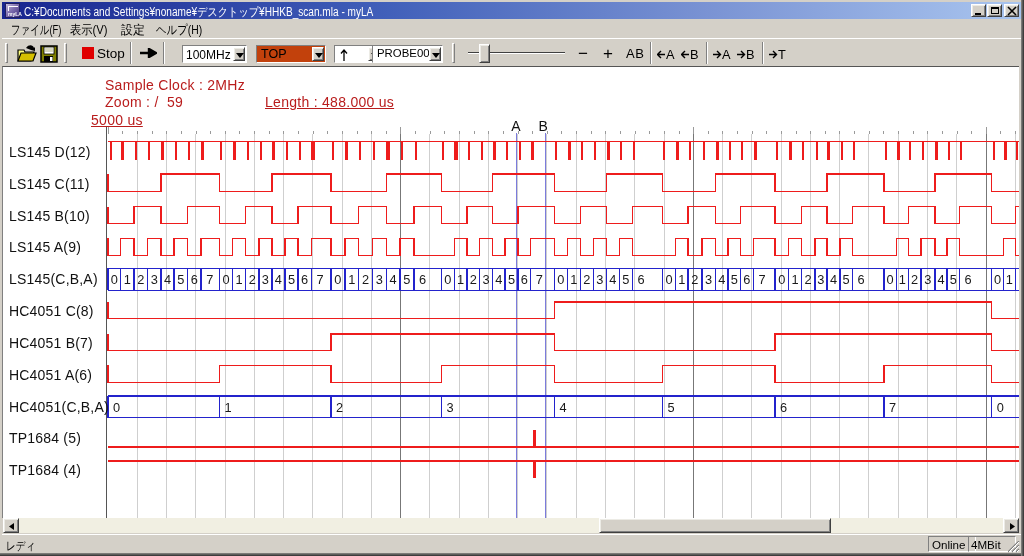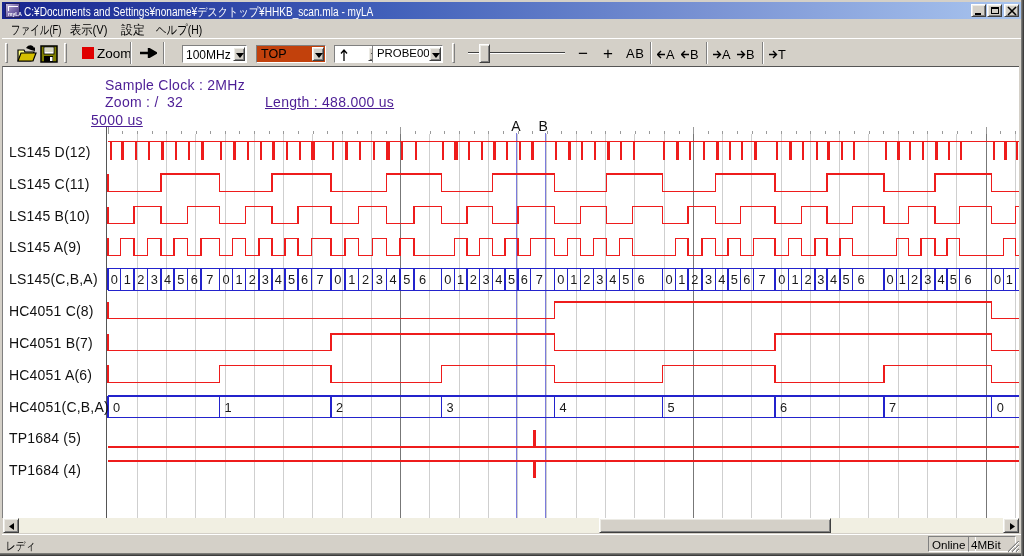--- a/index.html
+++ b/index.html
@@ -2,21 +2,21 @@
 <html><head><meta charset="utf-8"><style>
 * { margin:0; padding:0; box-sizing:border-box; }
 body { font-family:"Liberation Sans", sans-serif; }
 #win { position:relative; width:1024px; height:556px; background:#d4d0c8; overflow:hidden; }
 .abs { position:absolute; }
 .btn3d { background:#d4d0c8; border:1px solid; border-color:#ffffff #404040 #404040 #ffffff;
   box-shadow: inset 1px 1px 0 #ecebe5, inset -1px -1px 0 #808080; }
 .sunken { border:1px solid; border-color:#808080 #ffffff #ffffff #808080;padding-left:46px; }
 .sep { width:1px; background:#808080; box-shadow:1px 0 0 #ffffff; }
 .tbtxt { position:absolute; top:46px; font-size:13px; color:#000; }
-.info { position:absolute; font-size:14px; letter-spacing:0.28px; color:#4c1d95; white-space:pre; }
+.info { position:absolute; font-size:14px; letter-spacing:0.28px; color:#b91c1c; white-space:pre; }
 </style></head><body>
 <div id="win">
 
  <div class="abs" style="left:2px;top:2px;width:1019px;height:17px;background:linear-gradient(90deg,#18258f 0%,#4160ba 38%,#7b94d4 70%,#a9c5ef 100%);"></div>
  <div class="abs" style="left:5px;top:3px;width:15px;height:15px;background:linear-gradient(135deg,#c8c0e0 0%,#8070b0 45%,#403080 100%);border:1px solid #202060;">
    <div class="abs" style="left:2px;top:8px;width:10px;height:4px;font-size:5px;line-height:4px;color:#fff;font-weight:bold;">myLA</div>
    <div class="abs" style="left:2px;top:2px;width:10px;height:5px;border-left:1px solid #fff;border-top:1px solid #fff;"></div>
  </div>
  <div class="abs" style="left:24px;top:4px;font-size:12px;color:#ffffff;white-space:nowrap;transform:scaleX(0.84);transform-origin:left center;">C:¥Documents and Settings¥noname¥デスクトップ¥HHKB_scan.mla - myLA</div>
  <div class="abs btn3d" style="left:971px;top:4px;width:15px;height:13px;">
@@ -48,21 +48,21 @@
 
  <svg class="abs" style="left:40px;top:45px" width="18" height="18" viewBox="0 0 18 18">
    <rect x="1" y="1" width="16" height="16" fill="#808000" stroke="#000" stroke-width="1.5"></rect>
    <rect x="4" y="2" width="10" height="7" fill="#fff" stroke="#000" stroke-width="0.8"></rect>
    <path d="M5,4 H13 M5,6 H13" stroke="#b0b080" stroke-width="1"></path>
    <rect x="4" y="11" width="9" height="6" fill="#000"></rect>
    <rect x="10" y="12" width="2.5" height="4" fill="#fff"></rect>
  </svg>
  <div class="abs" style="left:64px;top:43px;width:3px;height:20px;border:1px solid;border-color:#ffffff #808080 #808080 #ffffff;"></div>
  <div class="abs" style="left:82px;top:47px;width:12px;height:12px;background:#e00000;"></div>
- <div class="tbtxt" style="left:97px;font-size:13.5px;">Zoom</div>
+ <div class="tbtxt" style="left:97px;font-size:13.5px;">Stop</div>
  <div class="abs sep" style="left:130px;top:42px;height:22px;"></div>
  <svg class="abs" style="left:140px;top:48px" width="17" height="10" viewBox="0 0 17 10">
    <path d="M0,5 H10 M9,1 L16,5 L9,9 Z" stroke="#000" stroke-width="2.4" fill="#000"></path>
  </svg>
  <div class="abs sep" style="left:163px;top:42px;height:22px;"></div>
 
  <div class="abs sunken" style="left:182px;top:45px;width:65px;height:18px;background:#fff;">
    <div class="abs" style="left:3px;top:2px;font-size:12px;">100MHz</div>
    <div class="abs btn3d" style="right:1px;top:1px;width:12px;height:14px;">
         <svg class="abs" style="left:2px;top:5px" width="8" height="5">
@@ -132,21 +132,21 @@
  <div class="abs sep" style="left:762px;top:42px;height:22px;"></div>
  <div class="abs" style="left:769px;top:47px;width:18px;height:14px;">
       <svg class="abs" style="left:0;top:3px" width="9" height="9" viewBox="0 0 9 9">
         <path d="M0,4.5 H7 M4,1 L7.5,4.5 L4,8" stroke="#000" stroke-width="1.4" fill="none"></path>
       </svg>
       <span class="abs" style="left:9px;top:0;font-size:12.8px;">T</span>
     </div>
 
  <div class="abs" style="left:2px;top:66px;width:1017px;height:452px;background:#ffffff;border-left:1px solid #808080;border-top:1px solid #555555;"></div>
  <div class="info" style="left:105px;top:77px;">Sample Clock : 2MHz</div>
- <div class="info" style="left:105px;top:94px;">Zoom : /  32</div>
+ <div class="info" style="left:105px;top:94px;">Zoom : /  59</div>
  <div class="info" style="left:265px;top:94px;text-decoration:underline;">Length : 488.000 us</div>
  <div class="info" style="left:91px;top:112px;text-decoration:underline;">5000 us</div>
  <svg style="position:absolute;left:3px;top:66px" width="1016" height="452" viewBox="3 66 1016 452" shape-rendering="crispEdges" text-rendering="optimizeLegibility">
 <path d="M137.2,134 V517.5 M166.4,134 V517.5 M195.7,134 V517.5 M225.0,134 V517.5 M254.3,134 V517.5 M283.5,134 V517.5 M312.8,134 V517.5 M342.1,134 V517.5 M371.3,134 V517.5 M429.9,134 V517.5 M459.1,134 V517.5 M488.4,134 V517.5 M517.7,134 V517.5 M546.9,134 V517.5 M576.2,134 V517.5 M605.5,134 V517.5 M634.8,134 V517.5 M664.0,134 V517.5 M722.6,134 V517.5 M751.8,134 V517.5 M781.1,134 V517.5 M810.4,134 V517.5 M839.6,134 V517.5 M868.9,134 V517.5 M898.2,134 V517.5 M927.5,134 V517.5 M956.7,134 V517.5 M1015.3,134 V517.5" stroke="#cfcfcf" stroke-width="1" fill="none"></path>
 <path d="M400.6,128 V517.5 M693.3,128 V517.5 M986.0,128 V517.5" stroke="#777777" stroke-width="1" fill="none"></path>
 <path d="M108.2,127 V134 M122.8,130.5 V134 M137.5,130.5 V134 M152.1,130.5 V134 M166.7,130.5 V134 M181.4,130.5 V134 M196.0,130.5 V134 M210.6,130.5 V134 M225.3,130.5 V134 M239.9,130.5 V134 M254.5,130.5 V134 M269.2,130.5 V134 M283.8,130.5 V134 M298.5,130.5 V134 M313.1,130.5 V134 M327.7,130.5 V134 M342.4,130.5 V134 M357.0,130.5 V134 M371.6,130.5 V134 M386.3,130.5 V134 M400.9,127 V134 M415.5,130.5 V134 M430.2,130.5 V134 M444.8,130.5 V134 M459.4,130.5 V134 M474.1,130.5 V134 M488.7,130.5 V134 M503.3,130.5 V134 M518.0,130.5 V134 M532.6,130.5 V134 M547.2,130.5 V134 M561.9,130.5 V134 M576.5,130.5 V134 M591.2,130.5 V134 M605.8,130.5 V134 M620.4,130.5 V134 M635.1,130.5 V134 M649.7,130.5 V134 M664.3,130.5 V134 M679.0,130.5 V134 M693.6,127 V134 M708.2,130.5 V134 M722.9,130.5 V134 M737.5,130.5 V134 M752.1,130.5 V134 M766.8,130.5 V134 M781.4,130.5 V134 M796.0,130.5 V134 M810.7,130.5 V134 M825.3,130.5 V134 M839.9,130.5 V134 M854.6,130.5 V134 M869.2,130.5 V134 M883.9,130.5 V134 M898.5,130.5 V134 M913.1,130.5 V134 M927.8,130.5 V134 M942.4,130.5 V134 M957.0,130.5 V134 M971.7,130.5 V134 M986.3,127 V134 M1000.9,130.5 V134 M1015.6,130.5 V134" stroke="#9a9a9a" stroke-width="1" fill="none"></path>
 <path d="M106.5,127 V517.5" stroke="#555555" stroke-width="1.4" fill="none"></path>
 <path d="M516.5,133 V517.5 M545,133 V517.5" stroke="#7b7bdc" stroke-width="1.0" fill="none"></path>
 <path d="M108.0,141.5 H1018.7" stroke="#ee1c1c" stroke-width="1.4" fill="none"></path>
 <rect x="110.0" y="141.5" width="2.0" height="18.0" fill="#ee1c1c"></rect>

